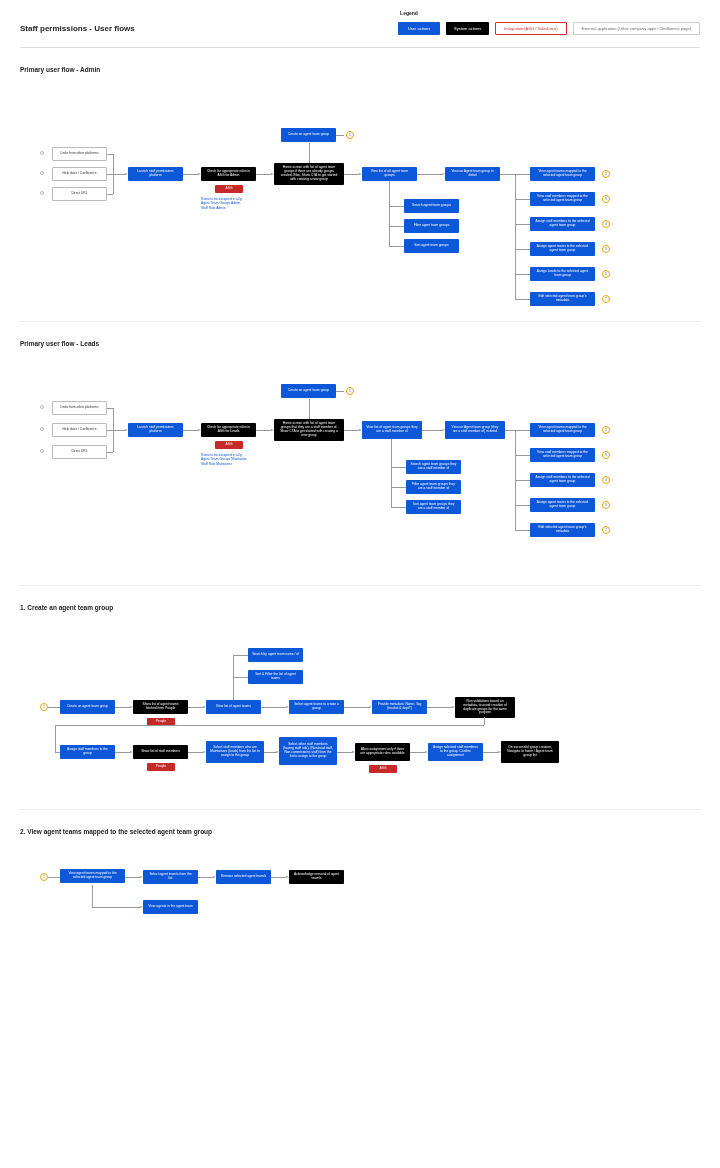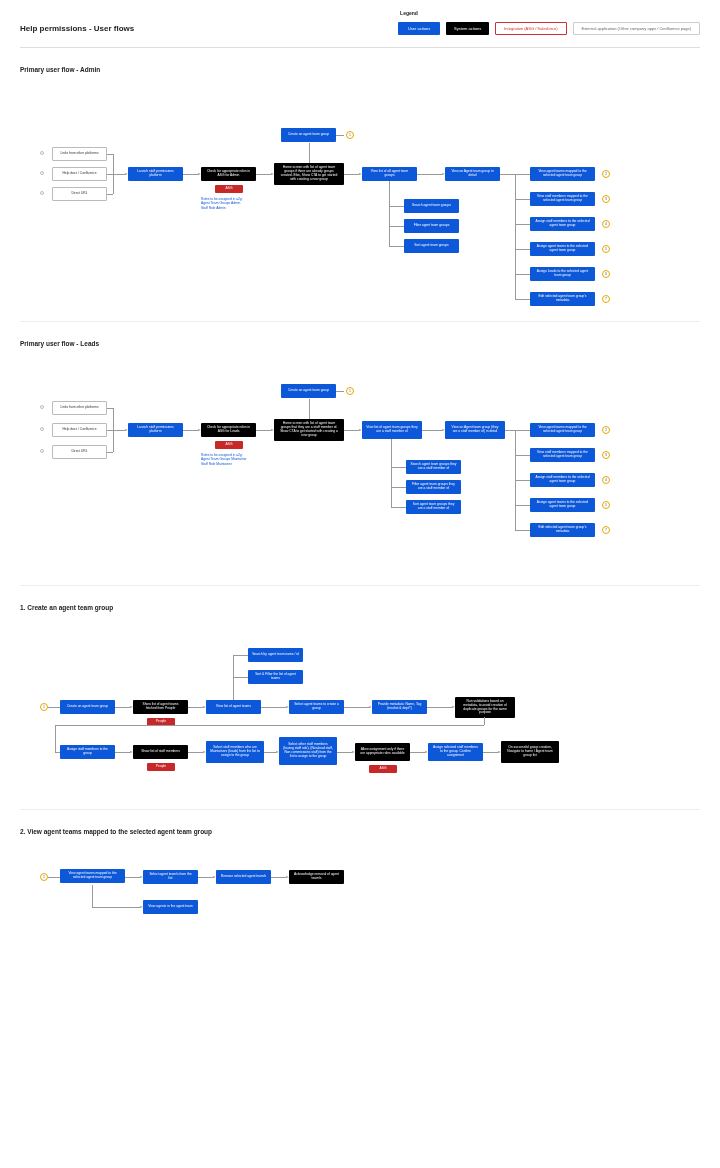--- a/index.html
+++ b/index.html
@@ -30,21 +30,21 @@
 .lh{height:0.5px}
 .lv{width:0.5px}
 .arr{position:absolute;width:0;height:0;border-style:solid}
 .arr-r{border-width:1.5px 0 1.5px 3px;border-color:transparent transparent transparent #999}
 </style>
 </head>
 <body>
 
 <div class="wrap">
 <div class="hdr">
-  <div class="title">Help permissions - User flows</div>
+  <div class="title">Staff permissions - User flows</div>
   <div class="legend">
     <div class="legend-title">Legend</div>
     <div class="legend-row">
       <div class="lgd blue">User actions</div>
       <div class="lgd black">System actions</div>
       <div class="lgd red">Integration (ASG / Salesforce)</div>
       <div class="lgd gray">External application (Other company apps / Confluence page)</div>
     </div>
   </div>
 </div>

